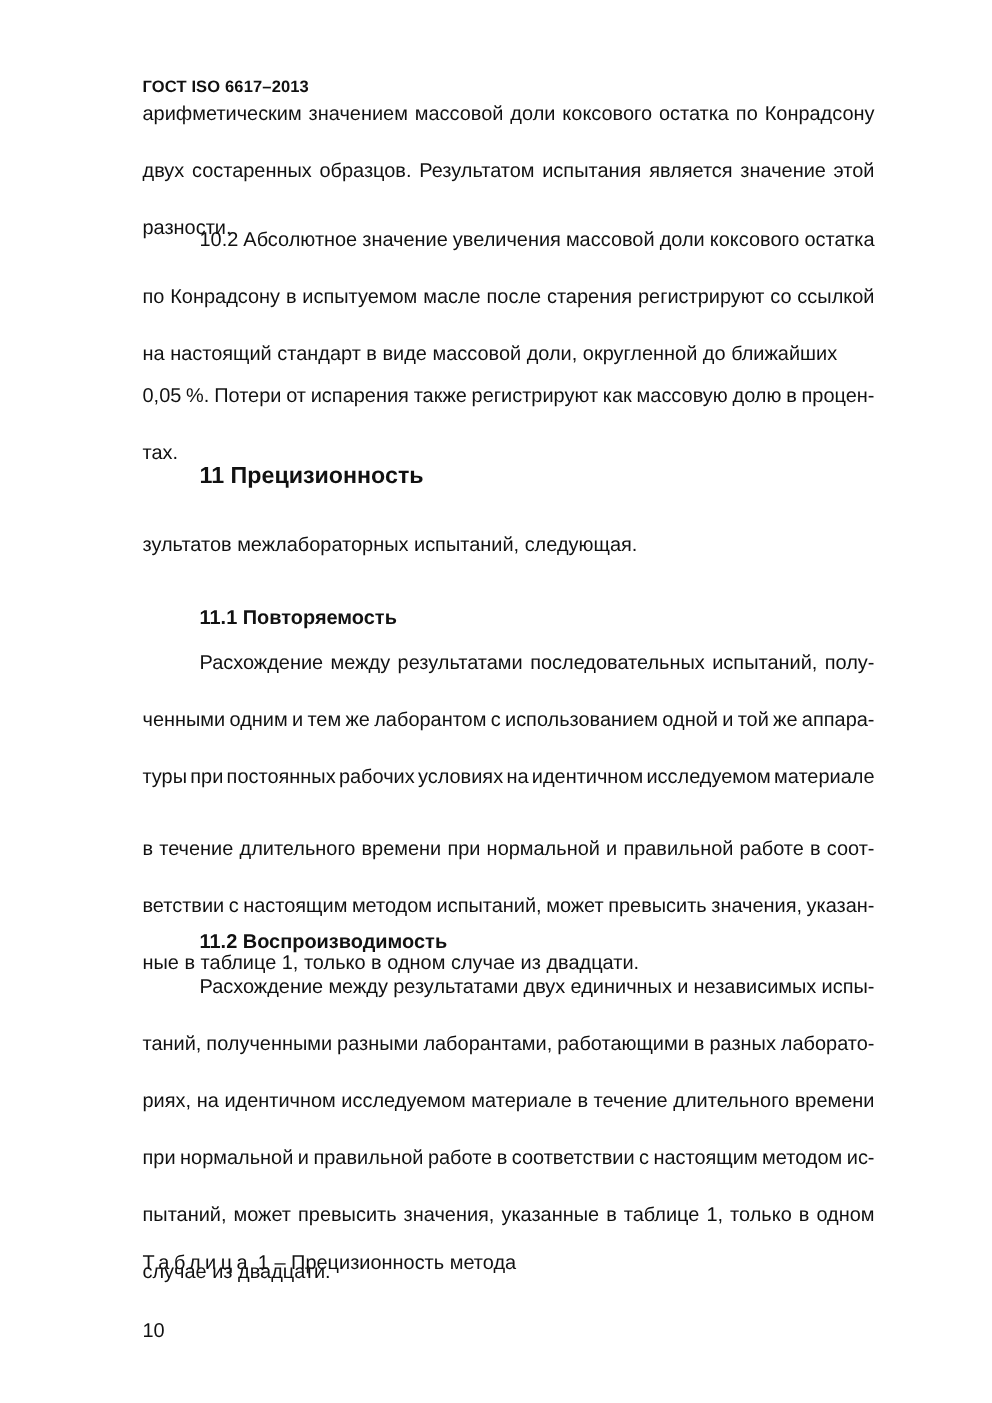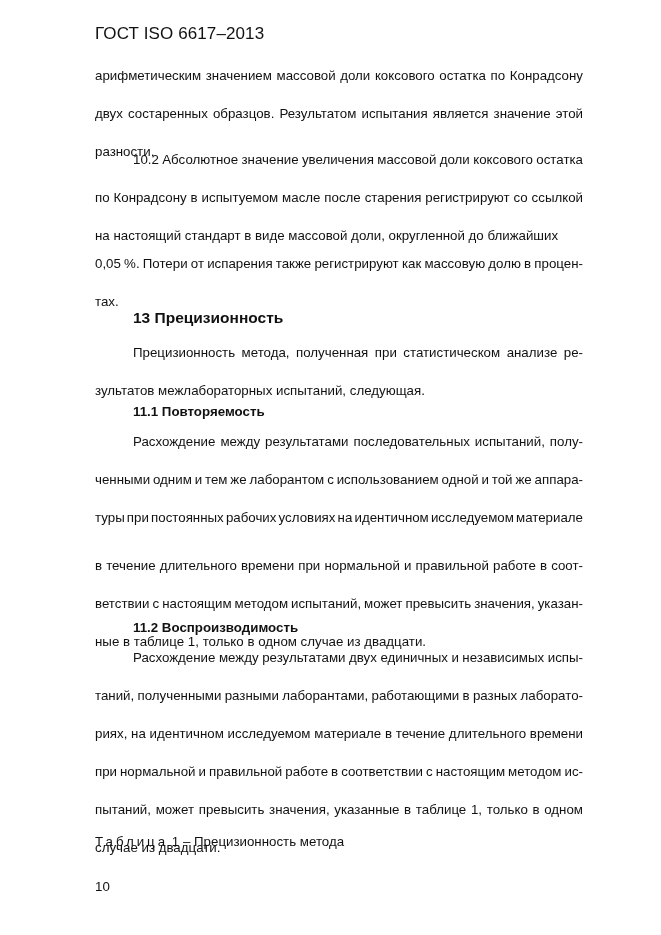--- a/index.html
+++ b/index.html
@@ -1,18 +1,18 @@
 <!DOCTYPE html>
 <html><head>
 <meta charset="utf-8">
 <style>
   html, body { margin: 0; padding: 0; background: #ffffff; }
   body { width: 661px; height: 935px; position: relative; overflow: hidden;
          font-family: "Liberation Sans", sans-serif; color: #111; }
-  .header { position: absolute; left: 95px; top: 24px; font-weight: normal; font-size: 17px; letter-spacing: 0.1px; }
+  .header { position: absolute; left: 95px; top: 52px; font-weight: bold; font-size: 11px; letter-spacing: 0.1px; }
   .para { position: absolute; left: 95px; width: 488px; font-size: 13.3px; line-height: 28px; text-align: justify; }
   .line { display: block; height: 28px; white-space: nowrap; text-align: justify; text-align-last: justify; }
   .line.last { text-align-last: left; }
   .indent { padding-left: 38px; box-sizing: border-box; }
   .h2 { position: absolute; left: 133px; font-weight: bold; font-size: 15.5px; }
   .h3 { position: absolute; left: 133px; font-weight: bold; font-size: 13.3px; }
   .caption { position: absolute; left: 95px; top: 834px; font-size: 13.3px; }
   .caption .spaced { letter-spacing: 3px; }
   .pageno { position: absolute; left: 95px; top: 879px; font-size: 13.3px; }
 </style>
@@ -28,24 +28,23 @@
 </div>
 
 <div class="para" style="top:146px">
   <span class="line indent" style="word-spacing: -0.328125px; text-align: left;">10.2 Абсолютное значение увеличения массовой доли коксового остатка</span>
   <span class="line" style="margin-top: 10px; word-spacing: 0.204861px; text-align: right;">по Конрадсону в испытуемом масле после старения регистрируют со ссылкой</span>
   <span class="line last" style="margin-top:10px">на настоящий стандарт в виде массовой доли, округленной до ближайших</span>
   <span class="line" style="word-spacing: -0.508523px; text-align: left;">0,05 %. Потери от испарения также регистрируют как массовую долю в процен-</span>
   <span class="line last" style="margin-top:10px">тах.</span>
 </div>
 
-<div class="h2" style="top:309px">13 Прецизионность</div>
+<div class="h2" style="top:309px">11 Прецизионность</div>
 
 <div class="para" style="top:339px">
-  <span class="line indent" style="word-spacing: 2.78646px; text-align: left;">Прецизионность метода, полученная при статистическом анализе ре-</span>
   <span class="line last" style="margin-top:10px">зультатов межлабораторных испытаний, следующая.</span>
 </div>
 
 <div class="h3" style="top:404px">11.1 Повторяемость</div>
 
 <div class="para" style="top:428px">
   <span class="line indent" style="word-spacing: 1.27812px; text-align: left;">Расхождение между результатами последовательных испытаний, полу-</span>
   <span class="line" style="margin-top: 10px; word-spacing: -0.817708px; text-align: left;">ченными одним и тем же лаборантом с использованием одной и той же аппара-</span>
   <span class="line" style="margin-top: 10px; word-spacing: -1.51367px; text-align: left;">туры при постоянных рабочих условиях на идентичном исследуемом материале</span>
   <span class="line" style="margin-top: 20px; word-spacing: 0.41875px; text-align: left;">в течение длительного времени при нормальной и правильной работе в соот-</span>

